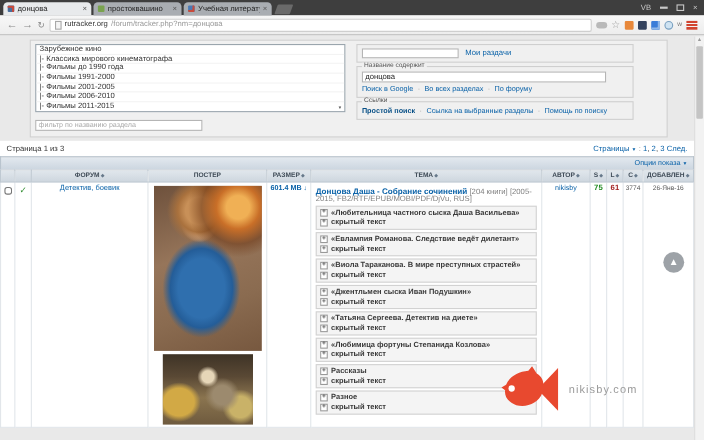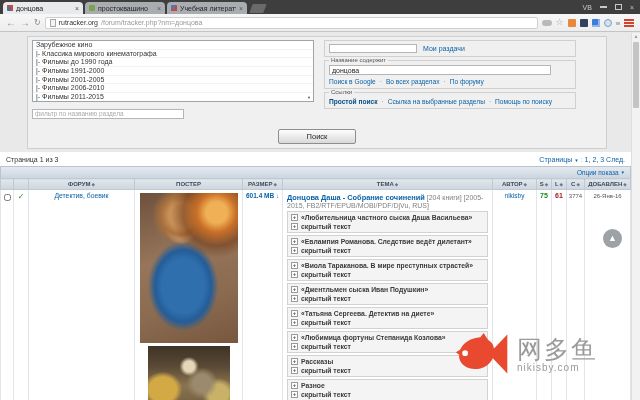--- a/index.html
+++ b/index.html
@@ -214,23 +214,20 @@
             <span class="legend">Ссылки</span>
             <div class="links-row" id="extra-links">
                 <a class="lnk-bold">Простой поиск</a>
                 <span class="sep">·</span>
                 <a>Ссылка на выбранные разделы</a>
                 <span class="sep">·</span>
                 <a>Помощь по поиску</a>
               </div>
           </div>
         </div>
-      </div>
-      <div class="btn-row">
-        <button class="search-btn">Поиск</button>
       </div>
     </div>
 
     <div class="pagination">
       <span>Страница 1 из 3</span>
       <span class="pages-wrap">
         <a href="#">
           <span>Страницы</span>
           <span class="dd">▼</span>
         </a>
@@ -391,17 +388,16 @@
     <span>▲</span>
   </div>
 
   <div class="watermark">
     <svg width="54" height="46" viewBox="0 0 64 52">
       <path fill="#e8492f" d="M30 6 L34 1 L39 9 C46 13 48 20 45 30 C41 41 28 46 17 43 C8 40 4 33 5 27 L1 24 L6 21 C10 12 19 7 30 6 Z"></path>
       <circle cx="12" cy="25" r="3.4" fill="#fff"></circle>
       <path fill="#e8492f" d="M62 3 L62 49 L40 26 Z"></path>
     </svg>
     <div class="wm-text">
-      <div class="cn">网多鱼</div>
       <div class="en">nikisby.com</div>
     </div>
   </div>
 </div>
 
 </body></html>

